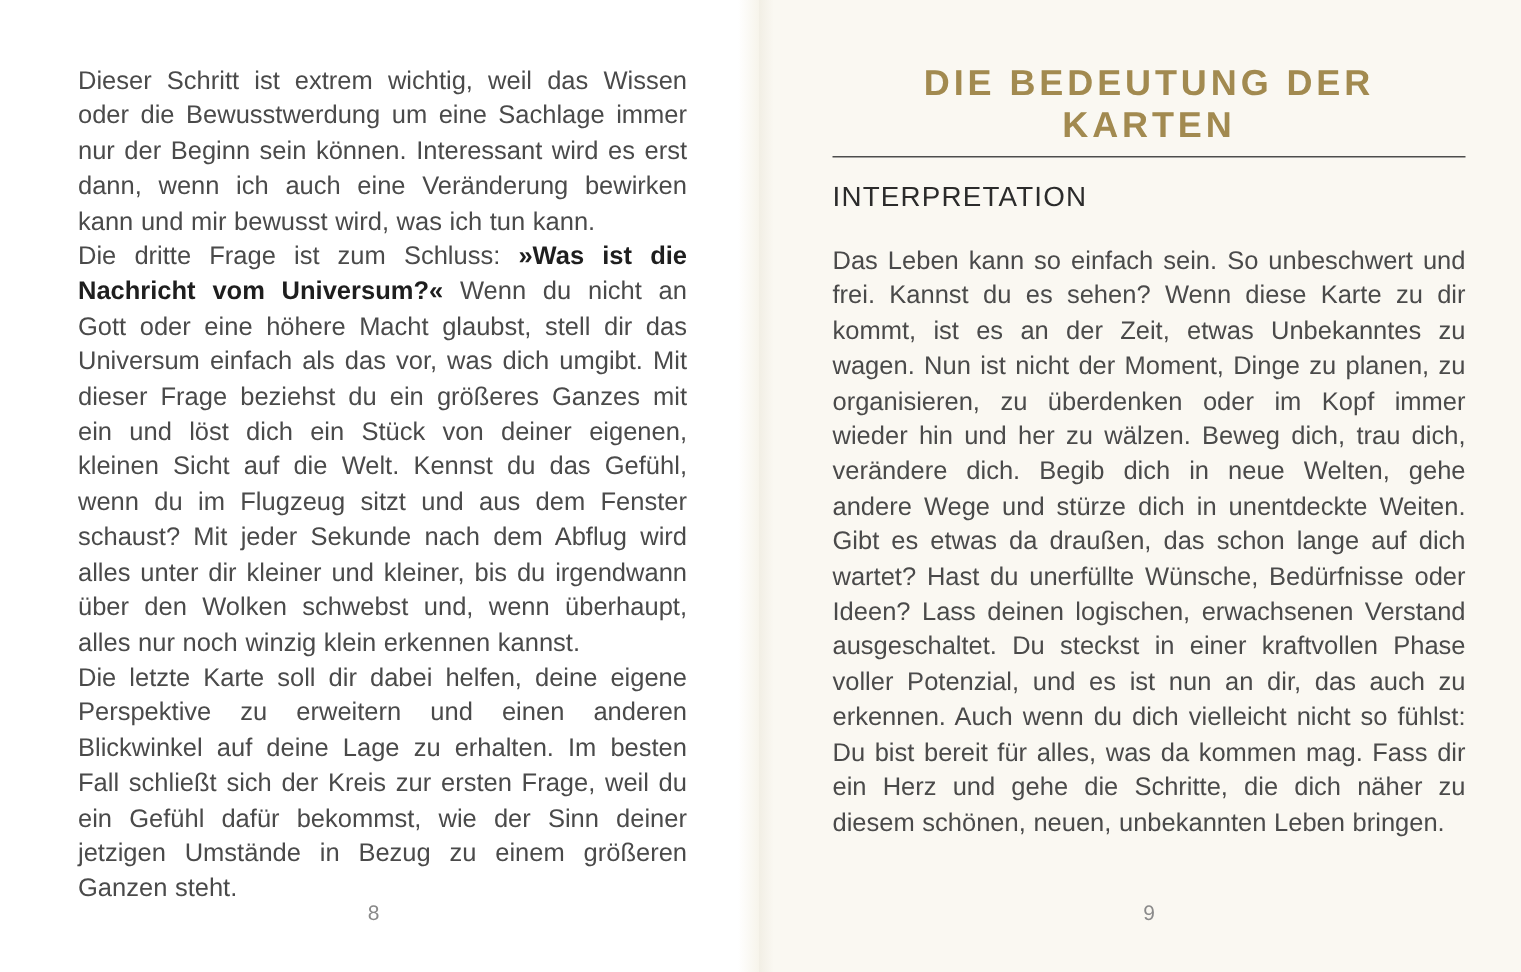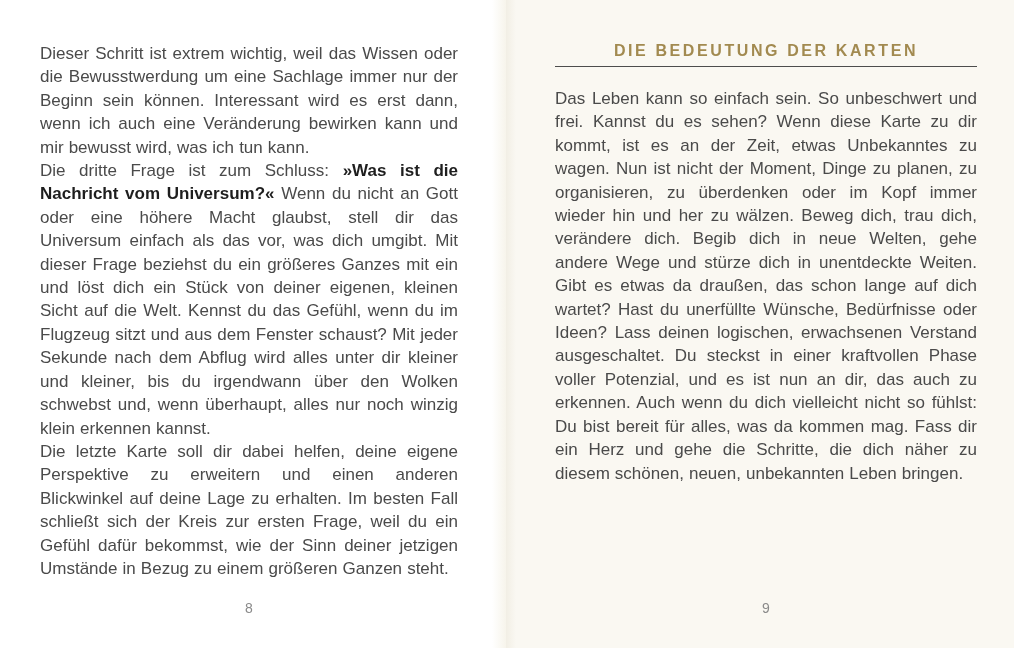--- a/index.html
+++ b/index.html
@@ -43,21 +43,21 @@
     width: 10px; height: 100%;
     background: linear-gradient(to right, rgba(235,231,218,0.55), rgba(250,248,242,0));
     pointer-events: none;
   }
 
   .text-col {
     position: relative;
     box-sizing: border-box;
   }
   .left-col {
-    padding: 42px 48px 0 40px;
+    padding: 42px 48px 0 52px;
   }
   .right-col {
     padding: 0 37px 0 49px;
   }
 
   .body-text {
     margin: 0;
     font-size: 17px;
     line-height: 23.4px;
     color: var(--body-text, #4a4a4a);
@@ -66,21 +66,21 @@
     -webkit-hyphens: auto;
     word-spacing: 0.02em;
   }
   .body-text strong {
     font-weight: 700;
     color: var(--bold-text, #1e1e1e);
   }
 
   .chapter-title {
     margin: 42px 0 0 0;
-    font-size: 16px;
+    font-size: 24px;
     font-weight: 700;
     letter-spacing: 2.6px;
     text-align: center;
     color: var(--gold, #a28a50);
   }
   .card-title {
     margin: 36px 0 0 0;
     font-size: 19px;
     font-weight: 700;
     letter-spacing: 2.2px;
@@ -136,18 +136,19 @@
         <p class="body-text" lang="de"><span>Die dritte Frage ist zum Schluss: </span><strong>»Was ist die Nachricht vom Universum?«</strong><span> Wenn du nicht an Gott oder eine höhere Macht glaubst, stell dir das Universum einfach als das vor, was dich umgibt. Mit dieser Frage beziehst du ein größeres Ganzes mit ein und löst dich ein Stück von deiner eigenen, kleinen Sicht auf die Welt. Kennst du das Gefühl, wenn du im Flugzeug sitzt und aus dem Fenster schaust? Mit jeder Sekunde nach dem Abflug wird alles unter dir kleiner und kleiner, bis du irgendwann über den Wolken schwebst und, wenn überhaupt, alles nur noch winzig klein erkennen kannst.</span></p>
         <p class="body-text" lang="de"><span>Die letzte Karte soll dir dabei helfen, deine eigene Perspektive zu erweitern und einen anderen Blickwinkel auf deine Lage zu erhalten. Im besten Fall schließt sich der Kreis zur ersten Frage, weil du ein Gefühl dafür bekommst, wie der Sinn deiner jetzigen Umstände in Bezug zu einem größeren Ganzen steht.</span></p>
       </div>
     <div class="page-number">8</div>
   </section>
 
   <section class="page page-right">
     <div class="text-col right-col">
       <h1 class="chapter-title">DIE BEDEUTUNG DER KARTEN</h1>
       <hr class="rule">
+      <h3 class="section-heading">INTERPRETATION</h3>
       <p class="body-text" lang="de">Das Leben kann so einfach sein. So unbeschwert und frei. Kannst du es sehen? Wenn diese Karte zu dir kommt, ist es an der Zeit, etwas Unbekanntes zu wagen. Nun ist nicht der Moment, Dinge zu planen, zu organisieren, zu überdenken oder im Kopf immer wieder hin und her zu wälzen. Beweg dich, trau dich, verändere dich. Begib dich in neue Welten, gehe andere Wege und stürze dich in unentdeckte Weiten. Gibt es etwas da draußen, das schon lange auf dich wartet? Hast du unerfüllte Wünsche, Bedürfnisse oder Ideen? Lass deinen logischen, erwachsenen Verstand ausgeschaltet. Du steckst in einer kraftvollen Phase voller Potenzial, und es ist nun an dir, das auch zu erkennen. Auch wenn du dich vielleicht nicht so fühlst: Du bist bereit für alles, was da kommen mag. Fass dir ein Herz und gehe die Schritte, die dich näher zu diesem schönen, neuen, unbekannten Leben bringen.</p>
     </div>
     <div class="page-number">9</div>
   </section>
 
 </div>
 
 </body></html>

